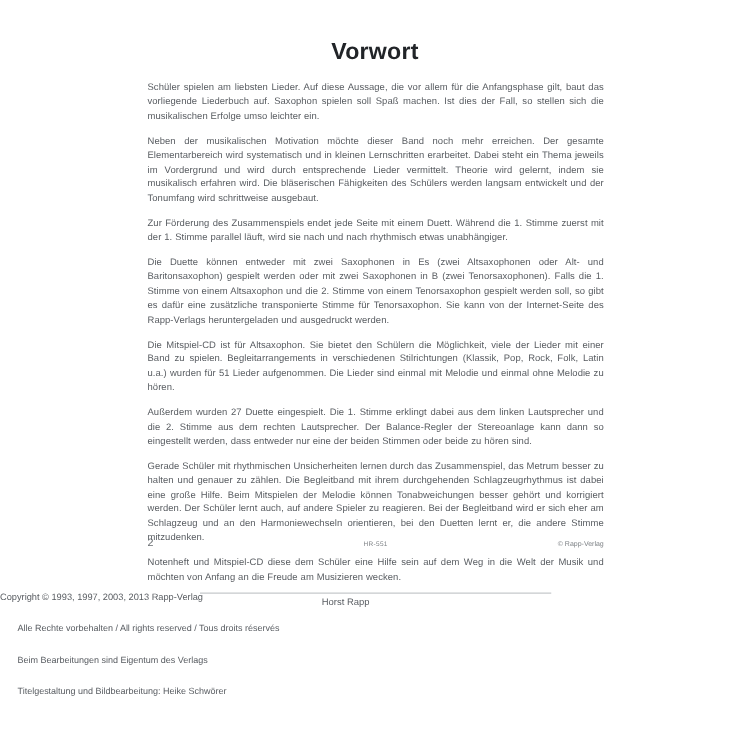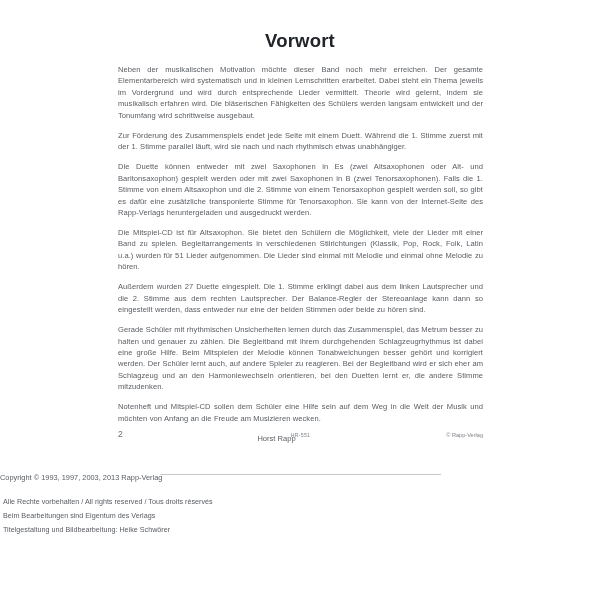--- a/index.html
+++ b/index.html
@@ -79,21 +79,21 @@
   .colophon .copyright-line {
     font-size: 7.4px;
     line-height: 11px;
     color: #585c61;
     margin: 0 0 13px 0;
   }
   .colophon .credit-line {
     font-size: 7.2px;
     line-height: 11.2px;
     color: #585c61;
-    margin: 3px;
+    margin: 14px;
   }
   .page-footer {
     position: absolute;
     bottom: 14px;
     left: 118px;
     width: 365px;
     display: flex;
     align-items: baseline;
     justify-content: space-between;
   }
@@ -120,27 +120,28 @@
   }
 </style>
 </head>
 <body>
 
 <div class="page">
 
   <h1 class="page-title">Vorwort</h1>
 
   <div class="body-block">
+    <p class="para">Schüler spielen am liebsten Lieder. Auf diese Aussage, die vor allem für die Anfangsphase gilt, baut das vorliegende Liederbuch auf. Saxophon spielen soll Spaß machen. Ist dies der Fall, so stellen sich die musikalischen Erfolge umso leichter ein.</p>
     <p class="para">Neben der musikalischen Motivation möchte dieser Band noch mehr erreichen. Der gesamte Elementarbereich wird systematisch und in kleinen Lernschritten erarbeitet. Dabei steht ein Thema  jeweils im Vordergrund und wird durch entsprechende Lieder vermittelt. Theorie wird gelernt, indem sie musikalisch erfahren wird. Die bläserischen Fähigkeiten des Schülers werden langsam entwickelt und der Tonumfang wird schrittweise ausgebaut.</p>
     <p class="para">Zur Förderung des Zusammenspiels endet jede Seite mit einem Duett. Während die 1. Stimme zuerst mit der 1. Stimme parallel läuft, wird sie nach und nach rhythmisch etwas unabhängiger.</p>
     <p class="para">Die Duette können entweder mit zwei Saxophonen in Es (zwei Altsaxophonen oder Alt- und Baritonsaxophon) gespielt werden oder mit zwei Saxophonen in B (zwei Tenorsaxophonen). Falls die 1. Stimme von einem Altsaxophon und die 2. Stimme von einem Tenorsaxophon gespielt werden soll, so gibt es dafür eine zusätzliche transponierte Stimme für Tenorsaxophon. Sie kann von der Internet-Seite des Rapp-Verlags heruntergeladen und ausgedruckt werden.</p>
     <p class="para">Die Mitspiel-CD ist für Altsaxophon. Sie bietet den Schülern die Möglichkeit, viele der Lieder mit einer Band zu spielen. Begleitarrangements in verschiedenen Stilrichtungen (Klassik, Pop, Rock, Folk, Latin u.a.) wurden für 51 Lieder aufgenommen. Die Lieder sind einmal mit Melodie und einmal ohne Melodie zu hören.</p>
     <p class="para">Außerdem wurden 27 Duette eingespielt. Die 1. Stimme erklingt dabei aus dem linken Lautsprecher und die 2. Stimme aus dem rechten Lautsprecher. Der Balance-Regler der Stereoanlage kann dann so eingestellt werden, dass entweder nur eine der beiden Stimmen oder beide zu hören sind.</p>
     <p class="para">Gerade Schüler mit rhythmischen Unsicherheiten lernen durch das Zusammenspiel, das Metrum besser zu halten und genauer zu zählen. Die Begleitband mit ihrem durchgehenden Schlagzeugrhythmus ist dabei eine große Hilfe. Beim Mitspielen der Melodie können Tonabweichungen besser gehört und korrigiert werden. Der Schüler lernt auch, auf andere Spieler zu reagieren. Bei der Begleitband wird er sich eher am Schlagzeug und an den Harmoniewechseln orientieren, bei den Duetten lernt er, die andere Stimme mitzudenken.</p>
-    <p class="para">Notenheft und Mitspiel-CD sollen dem Schüler eine Hilfe sein auf dem Weg in die Welt der Musik und möchten von Anfang an die Freude am Musizieren wecken.</p>
+    <p class="para">Notenheft und Mitspiel-CD diese dem Schüler eine Hilfe sein auf dem Weg in die Welt der Musik und möchten von Anfang an die Freude am Musizieren wecken.</p>
     <p class="signature">Horst Rapp</p>
   </div>
 
   <hr class="divider">
 
   <div class="colophon">
     <p class="copyright-line">Copyright © 1993, 1997, 2003, 2013 Rapp-Verlag</p>
     <p class="credit-line">Alle Rechte vorbehalten / All rights reserved / Tous droits réservés</p>
     <p class="credit-line">Beim Bearbeitungen sind Eigentum des Verlags</p>
     <p class="credit-line">Titelgestaltung und Bildbearbeitung: Heike Schwörer</p>

